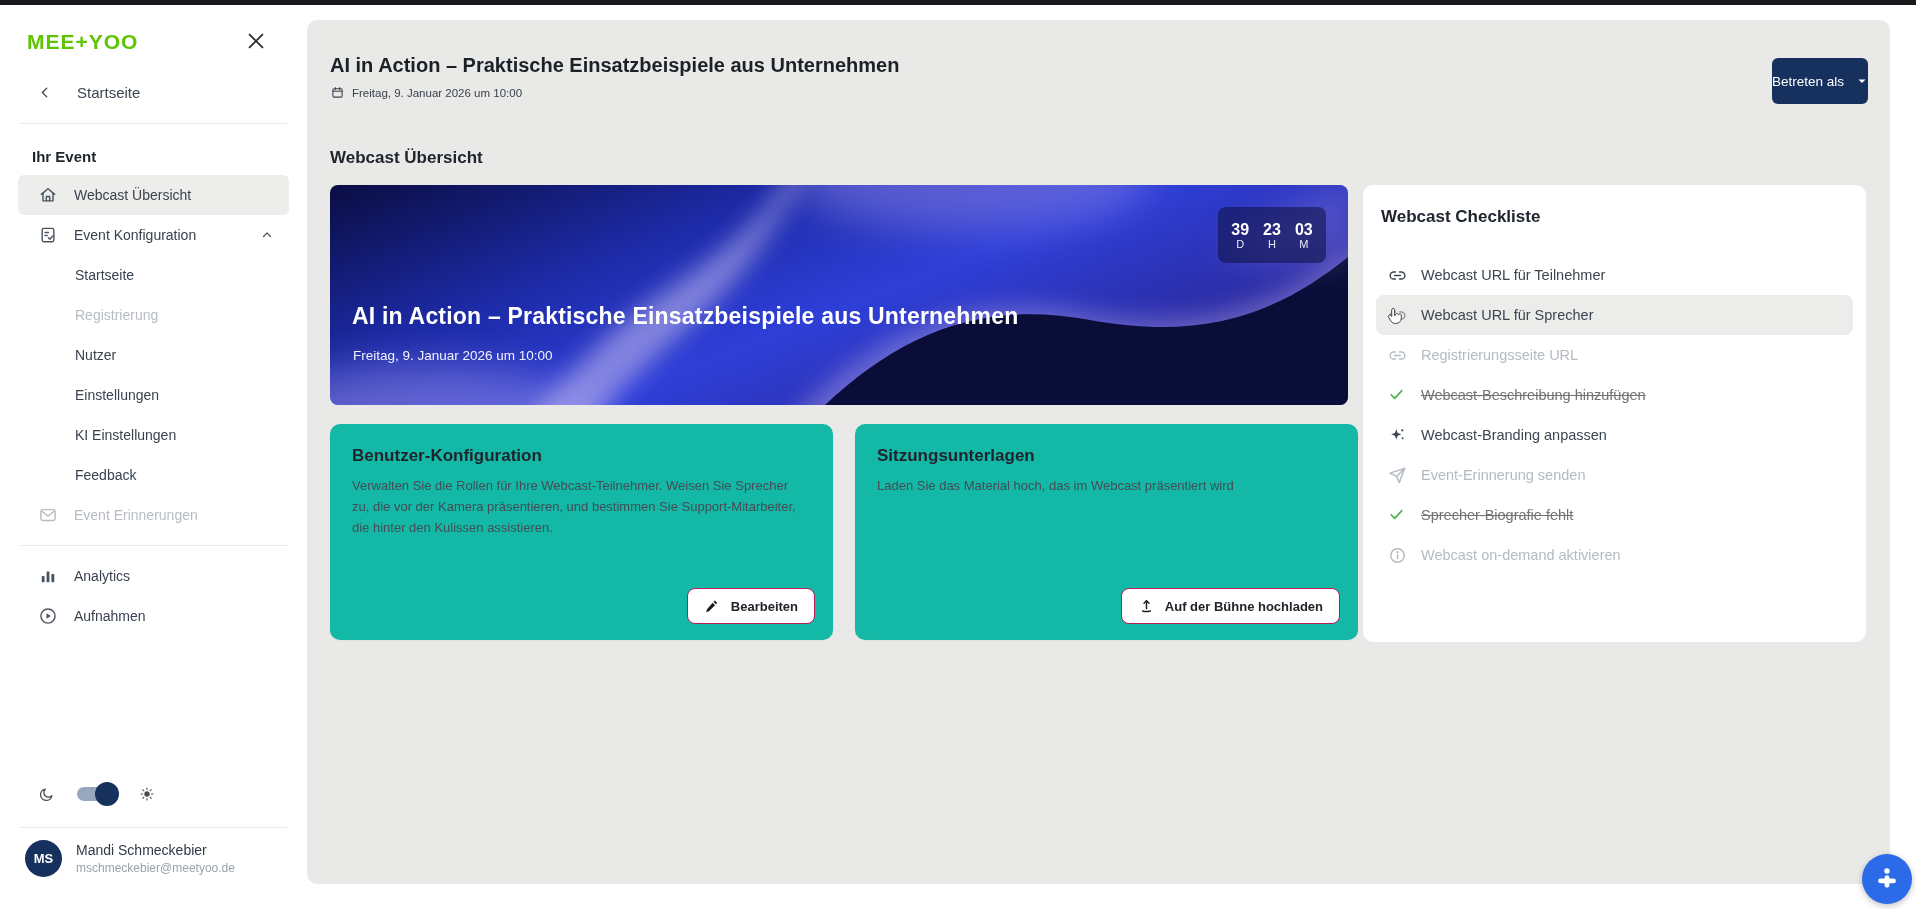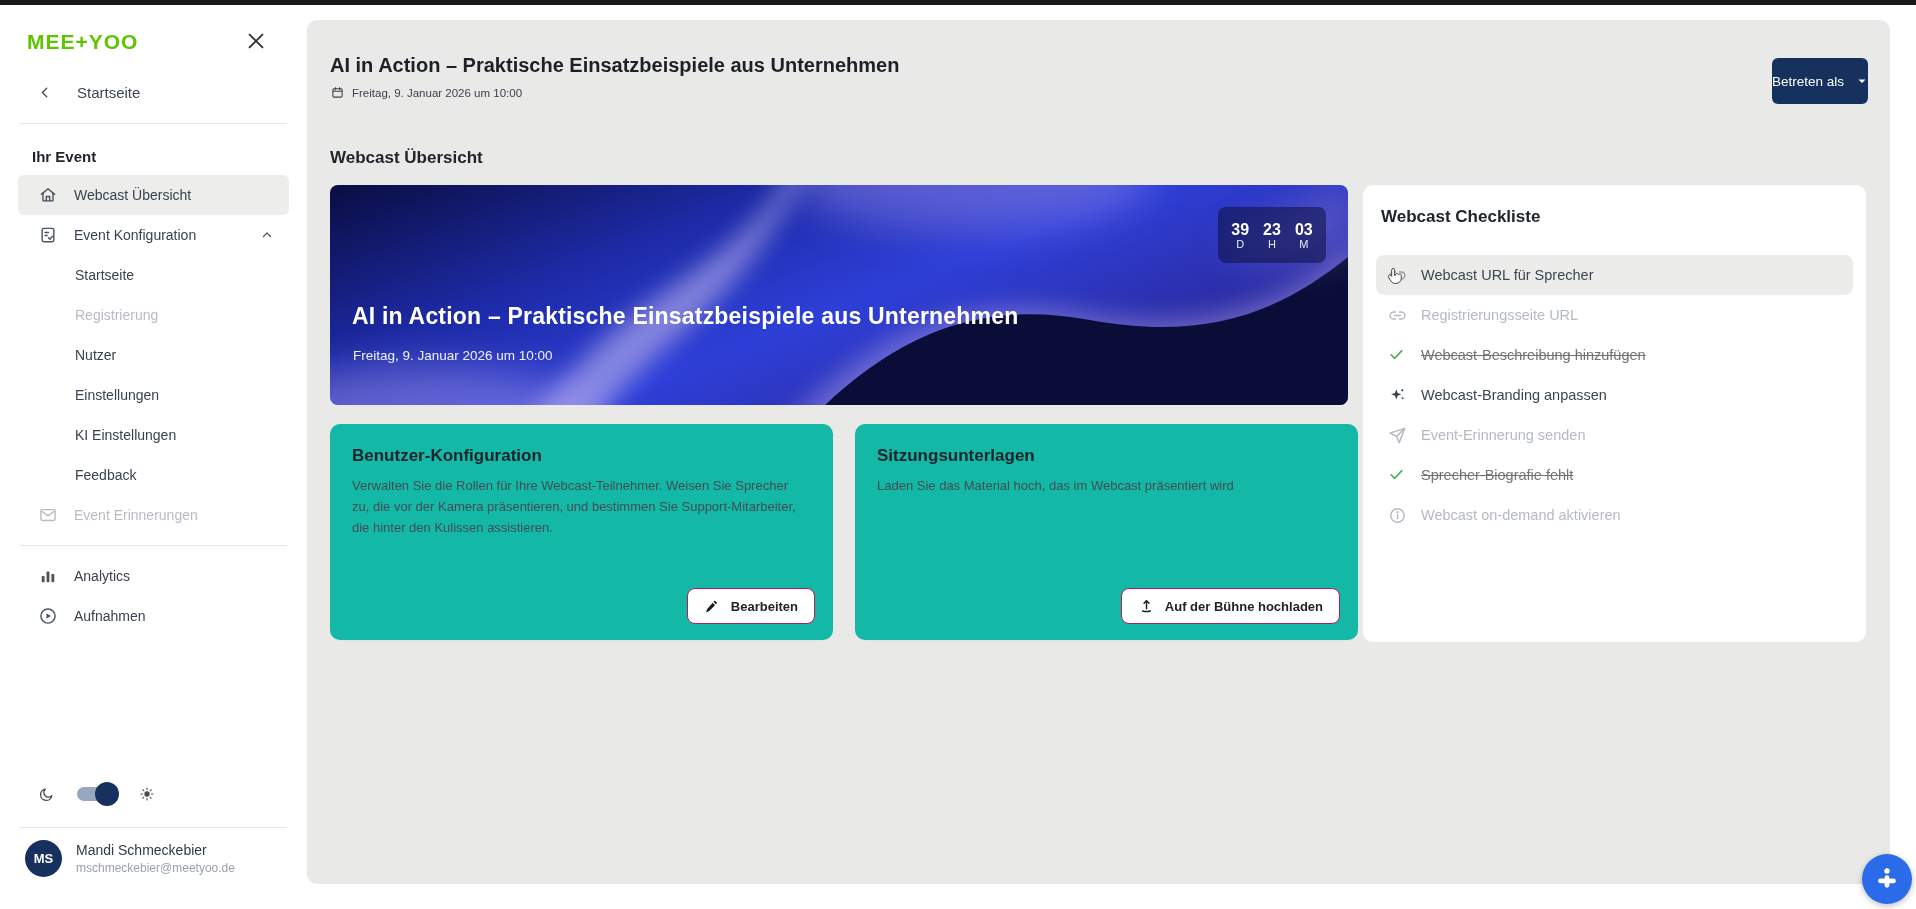--- a/index.html
+++ b/index.html
@@ -312,20 +312,29 @@
             </svg>
         </span>
         <span>Auf der Bühne hochladen</span>
       </button>
     </section>
 
     <section class="checklist">
       <h3 class="ck-title">Webcast Checkliste</h3>
       <div class="ck-rows">
 
+        <div class="ck-row">
+          <span class="ck-icon">
+            <svg viewBox="0 0 24 24" width="19" height="19" fill="none" stroke="currentColor" stroke-width="1.8" stroke-linecap="round">
+                <path d="M14.5 7.5h2.3a4.5 4.5 0 0 1 0 9h-2.3M9.5 16.5H7.2a4.5 4.5 0 0 1 0-9h2.3"></path>
+                <path d="M8.3 12h7.4"></path>
+              </svg>
+          </span>
+          <span class="ck-label">Webcast URL für Teilnehmer</span>
+        </div>
 
         <div class="ck-row hovered">
           <span class="ck-icon">
             <svg viewBox="0 0 24 24" width="19" height="19" fill="none" stroke="currentColor" stroke-width="1.8" stroke-linecap="round" opacity="0.5">
                 <path d="M14.5 7.5h2.3a4.5 4.5 0 0 1 0 9h-2.3M9.5 16.5H7.2a4.5 4.5 0 0 1 0-9h2.3"></path>
                 <path d="M8.3 12h7.4"></path>
               </svg>
             <span class="hand-cursor">
               <svg viewBox="0 0 24 24" width="22" height="22">
                   <path d="M10 2.6c.9 0 1.6.7 1.6 1.6v6l.7.1.3-1c.2-.8 1-1.3 1.8-1.1.6.1 1 .6 1.1 1.2l.5.1c.3-.6 1-1 1.7-.8.7.2 1.2.8 1.2 1.5l-.1 3.5c-.1 3-2.6 5.3-5.6 5.3h-.9c-2 0-3.8-1-4.8-2.7l-2.6-4.3c-.4-.7-.2-1.6.5-2 .6-.4 1.4-.3 1.9.2l1.1 1.2V4.2c0-.9.7-1.6 1.6-1.6z" fill="#ffffff" stroke="#333333" stroke-width="1"></path>

